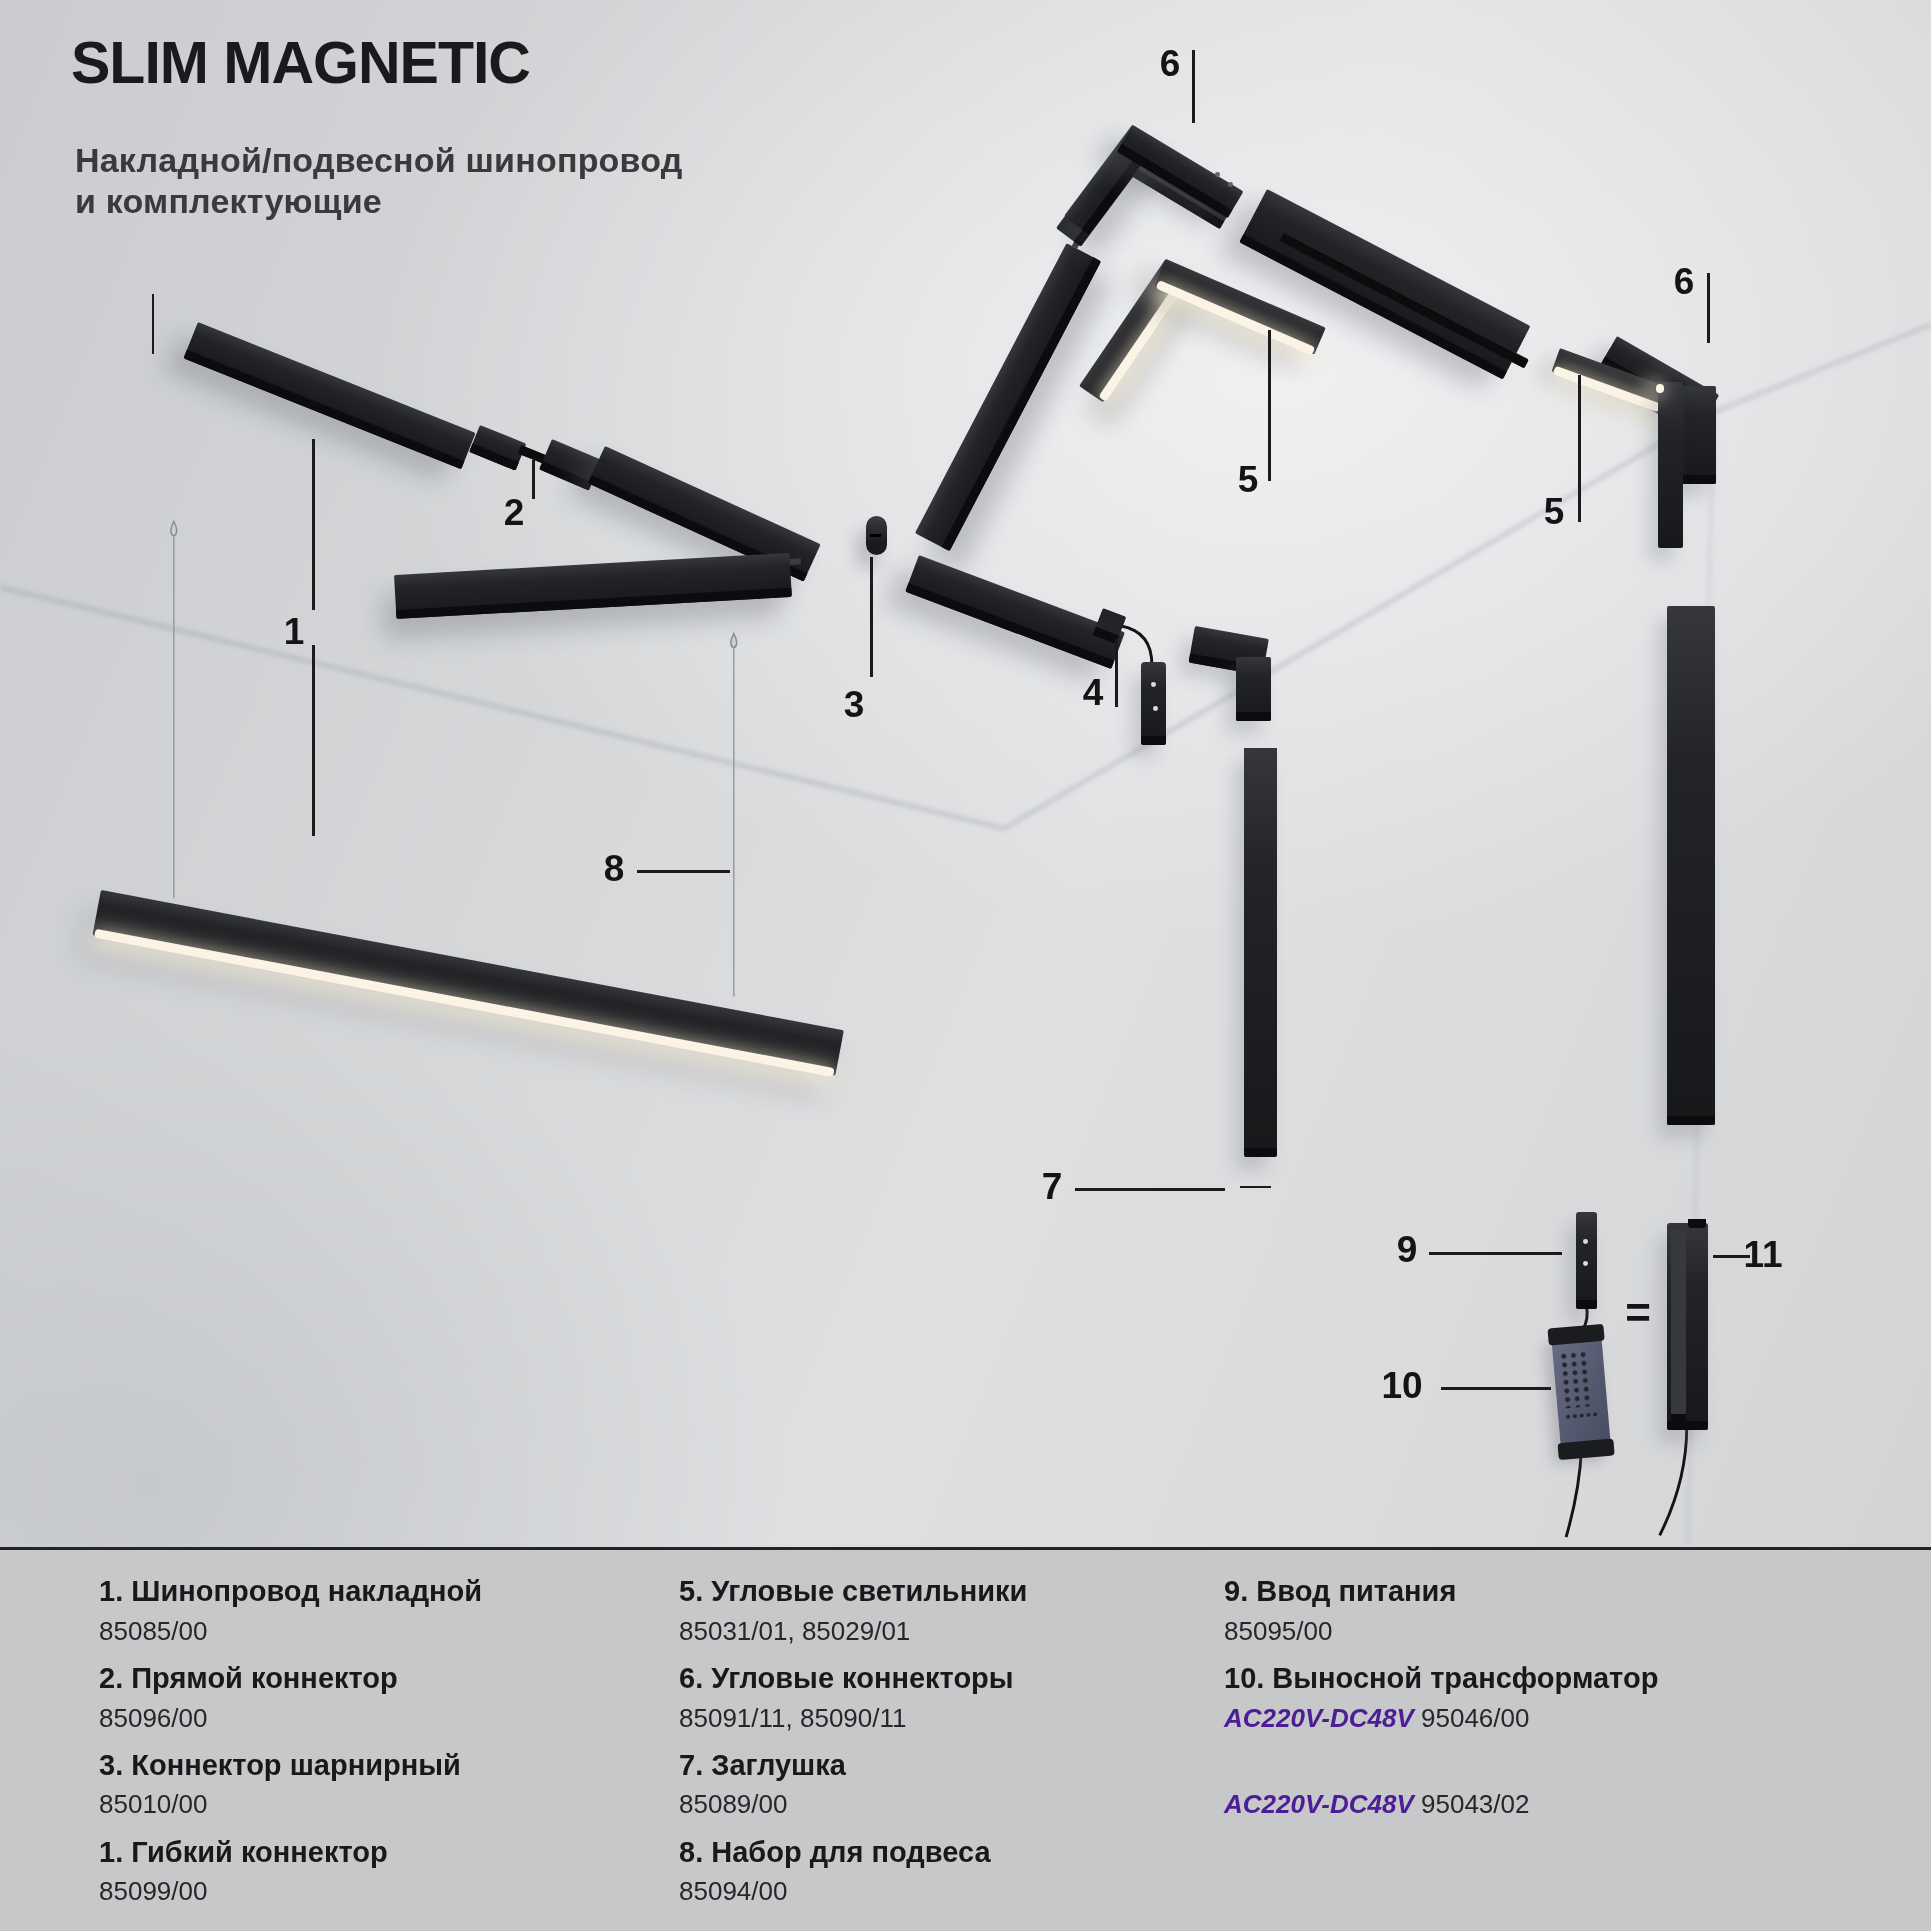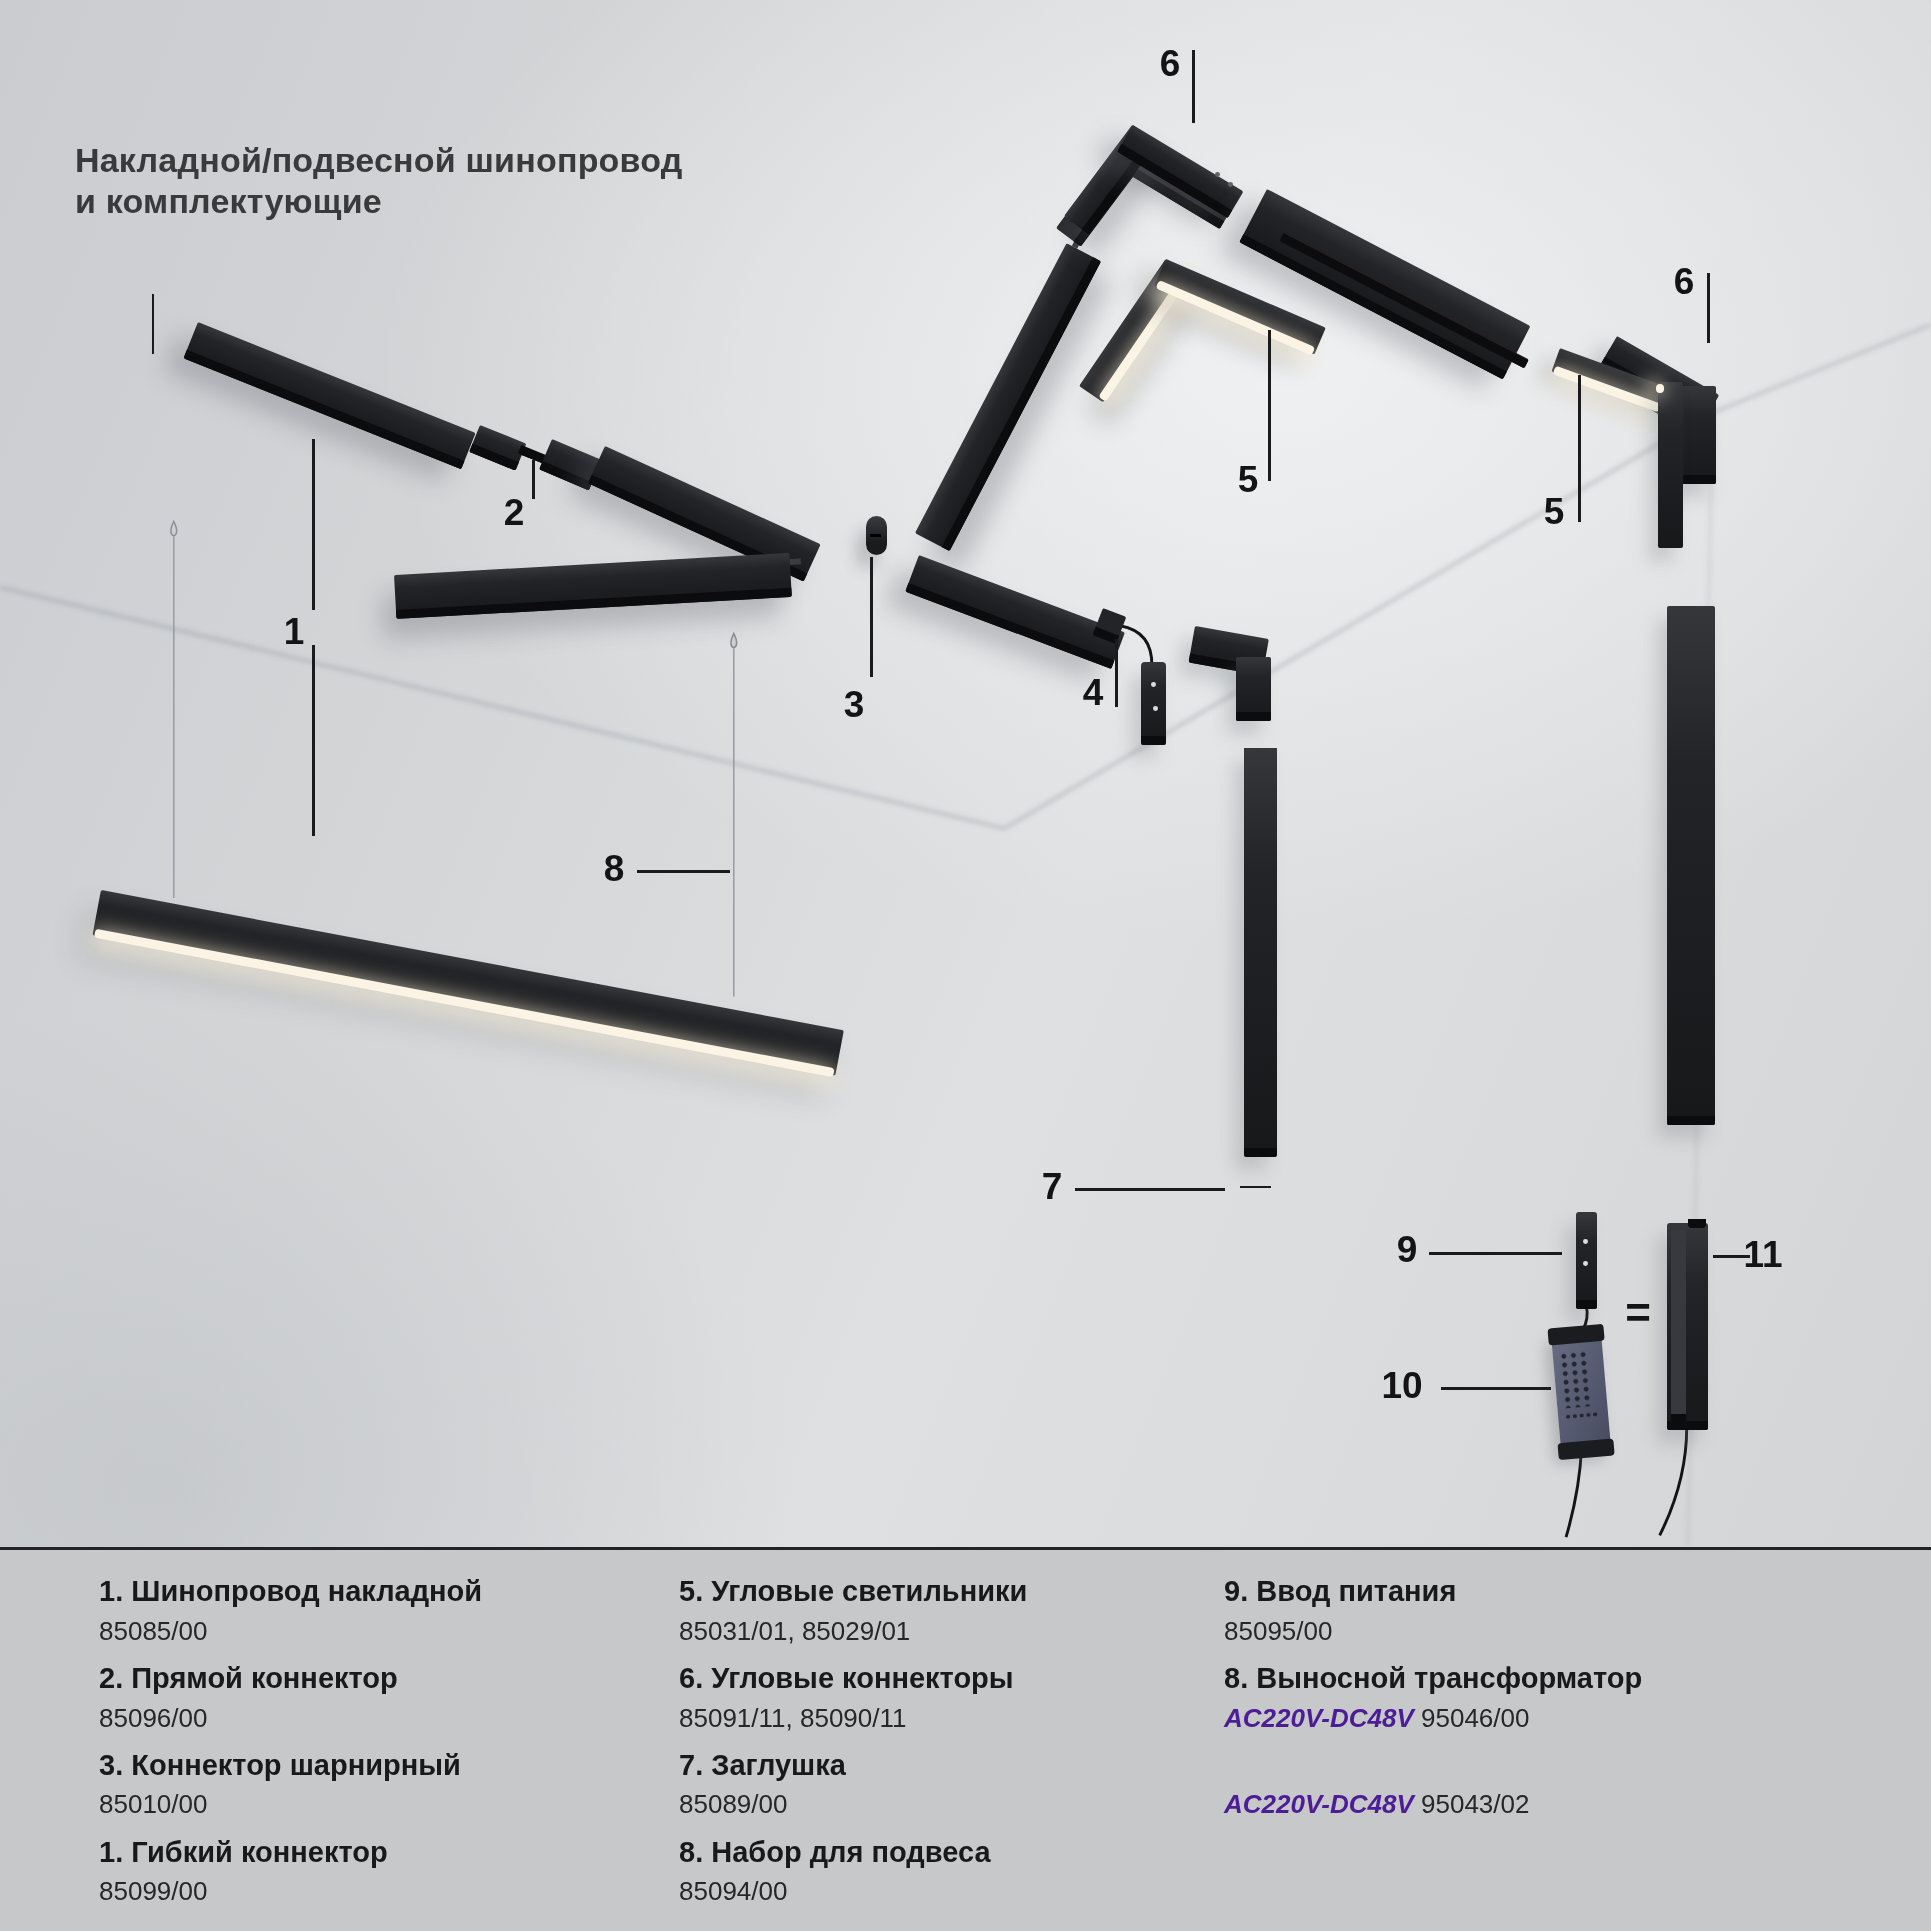--- a/index.html
+++ b/index.html
@@ -100,20 +100,21 @@
 
     <path d="M1160,648 q34,6 33,42" stroke="#141416" stroke-width="3" fill="none"></path>
 
     <g stroke="#141416" stroke-width="3" fill="none">
       <path d="M1643,1352 q3,14 -4,26"></path>
       <path d="M1638,1500 q-2,44 -16,92"></path>
       <path d="M1747,1478 q0,56 -28,112"></path>
     </g>
   </svg>
 
+  <div class="hdr-title">SLIM MAGNETIC</div>
   <div class="hdr-sub sub1">Накладной/подвесной шинопровод</div>
   <div class="hdr-sub sub2">и комплектующие</div>
 
   <div class="lv" style="left:152px;top:294px;height:60px;width:1.9px"></div>
   <div class="bar" style="left:198px;top:322px;width:299px;height:39px;transform:rotate(21.8deg)"></div>
   <div class="bar noshadow" style="left:480px;top:425px;width:50px;height:29px;transform:rotate(22deg)"></div>
   <div class="bar noshadow" style="left:521px;top:446px;width:35px;height:7.7px;background:#0b0b0c;transform:rotate(22deg)"></div>
   <div class="bar noshadow" style="left:552px;top:439px;width:54px;height:33px;transform:rotate(23deg)"></div>
   <div class="bar" style="left:605px;top:446px;width:237px;height:41px;transform:rotate(24.5deg)"></div>
 
@@ -223,21 +224,21 @@
   <div class="li-c" style="left:679px;top:66px">85031/01, 85029/01</div>
   <div class="li-t" style="left:679px;top:112px">6. Угловые коннекторы</div>
   <div class="li-c" style="left:679px;top:153px">85091/11, 85090/11</div>
   <div class="li-t" style="left:679px;top:199px">7. Заглушка</div>
   <div class="li-c" style="left:679px;top:239px">85089/00</div>
   <div class="li-t" style="left:679px;top:286px">8. Набор для подвеса</div>
   <div class="li-c" style="left:679px;top:326px">85094/00</div>
 
   <div class="li-t" style="left:1224px;top:25px">9. Ввод питания</div>
   <div class="li-c" style="left:1224px;top:66px">85095/00</div>
-  <div class="li-t" style="left:1224px;top:112px">8. Выносной трансформатор</div>
+  <div class="li-t" style="left:1224px;top:112px">10. Выносной трансформатор</div>
   <div class="li-c" style="left:1224px;top:153px">
     <b>AC220V-DC48V</b>
     <span>95046/00</span>
   </div>
   <div class="li-c" style="left:1224px;top:239px">
     <b>AC220V-DC48V</b>
     <span>95043/02</span>
   </div>
 </div>
 

